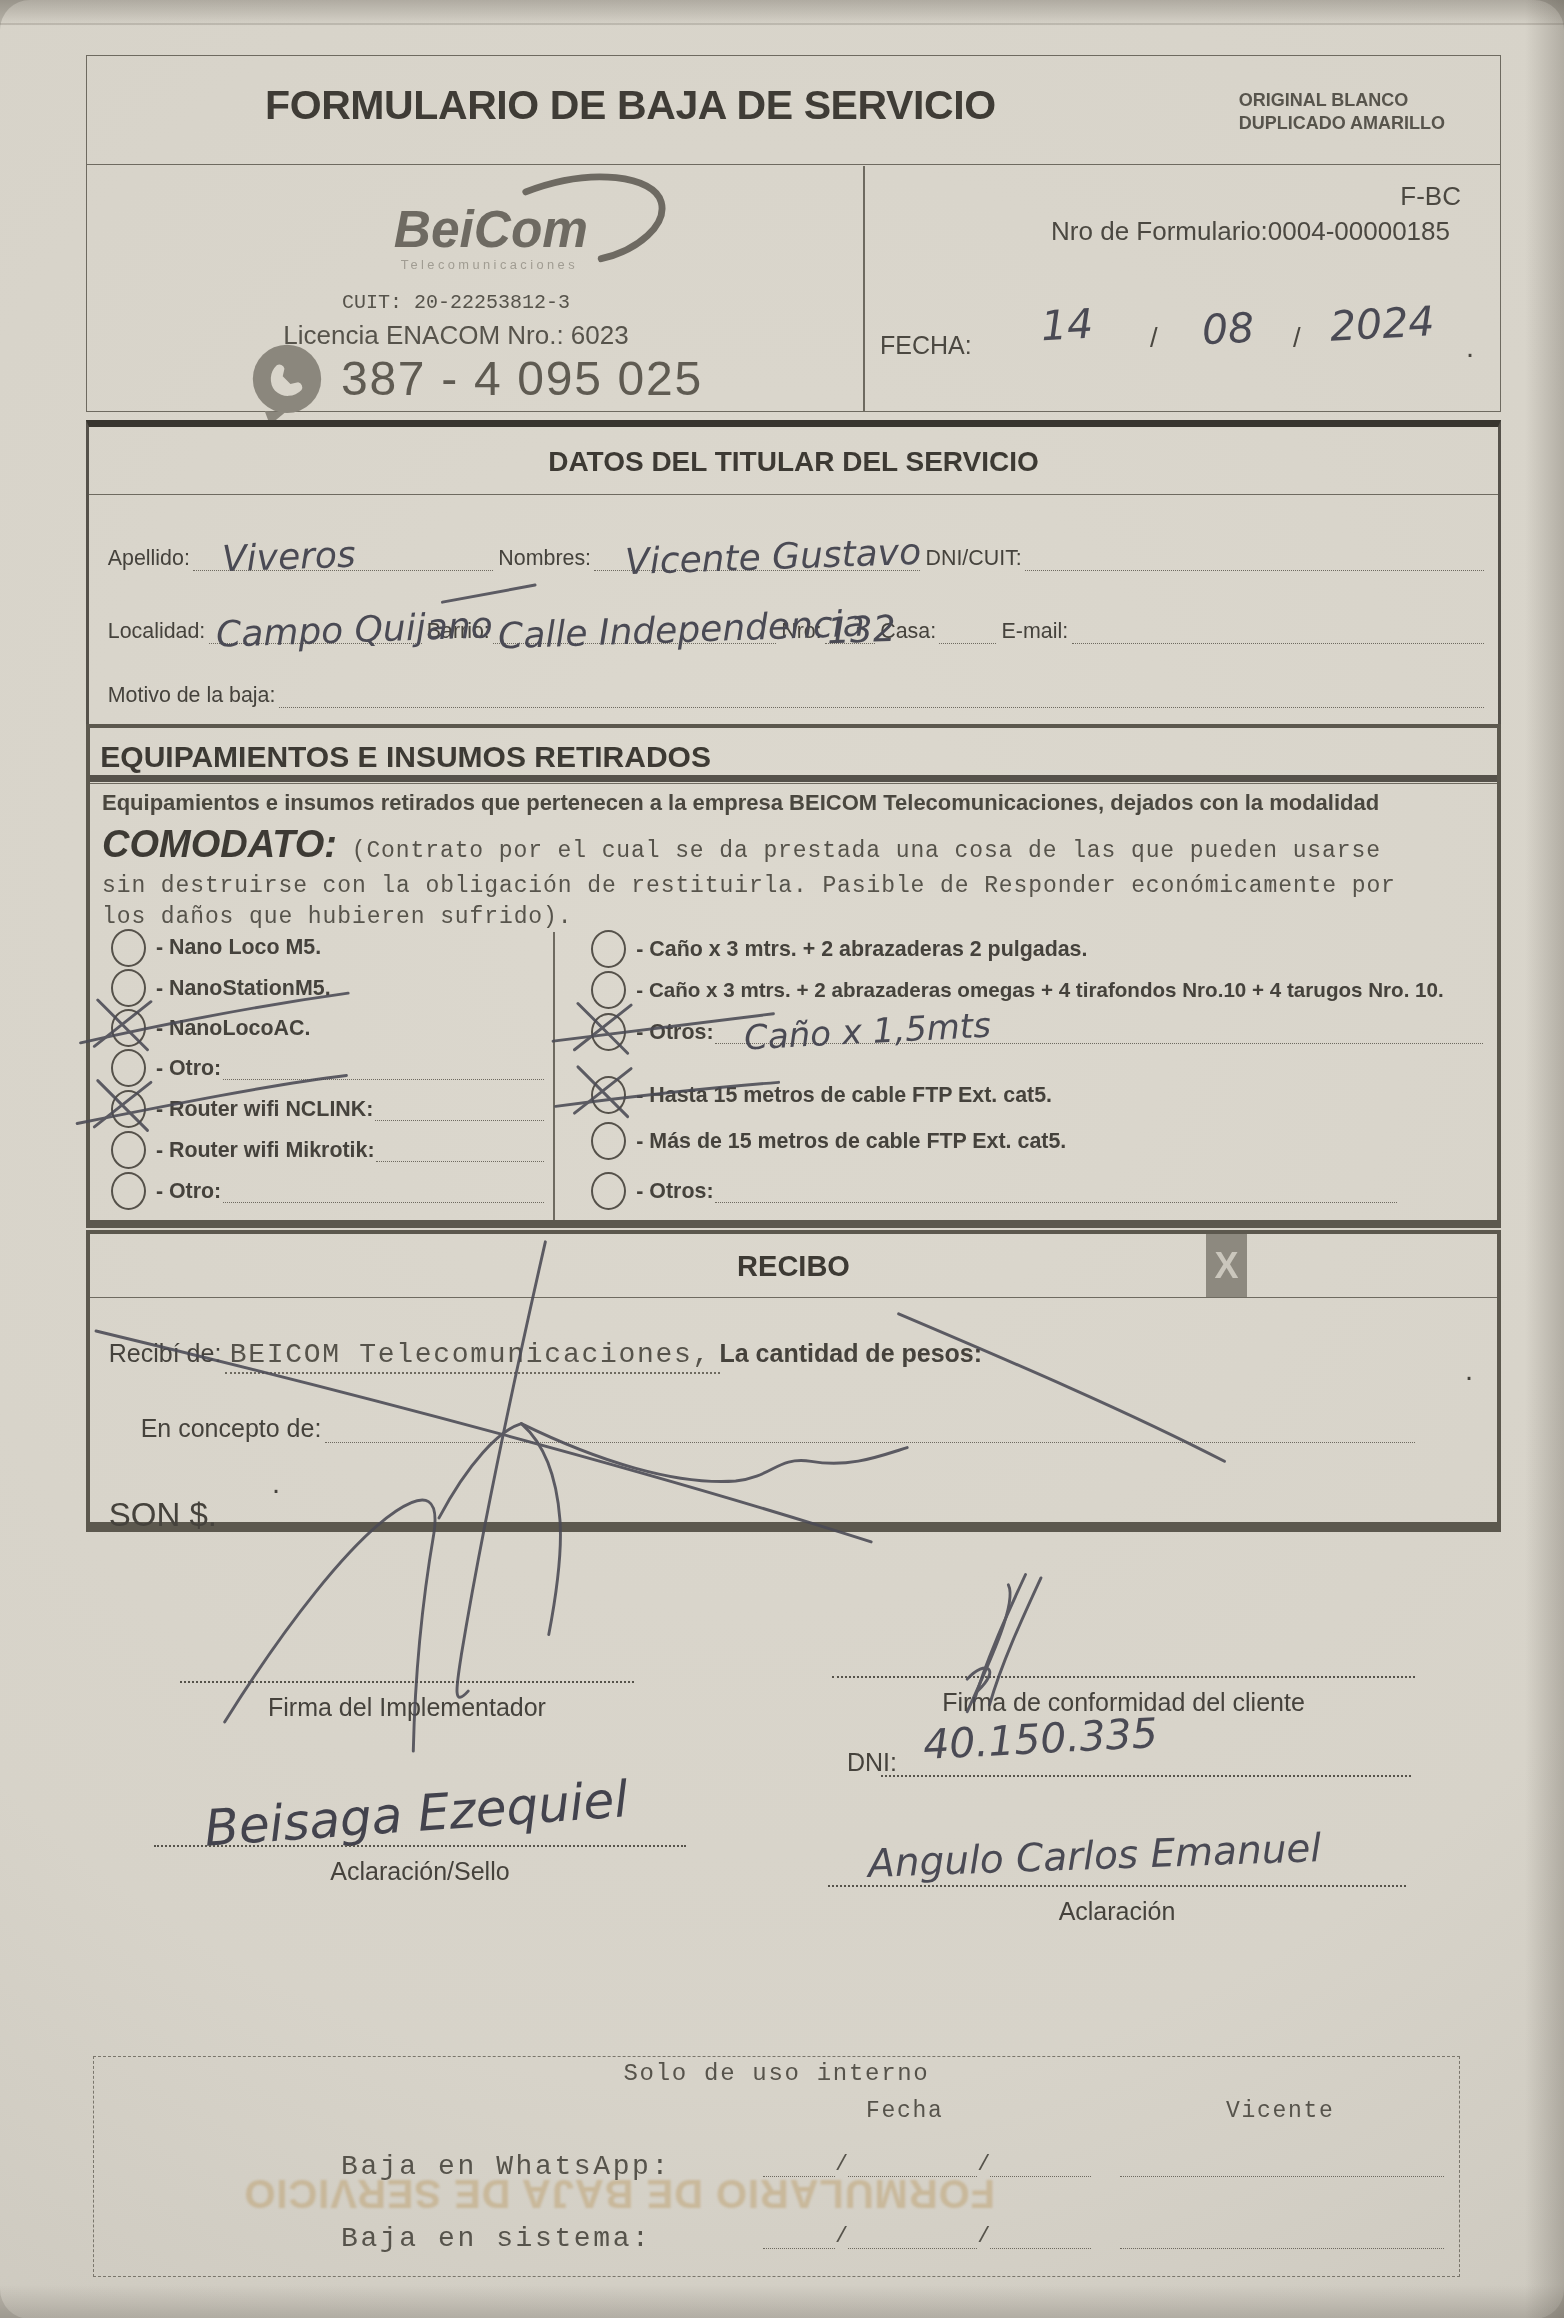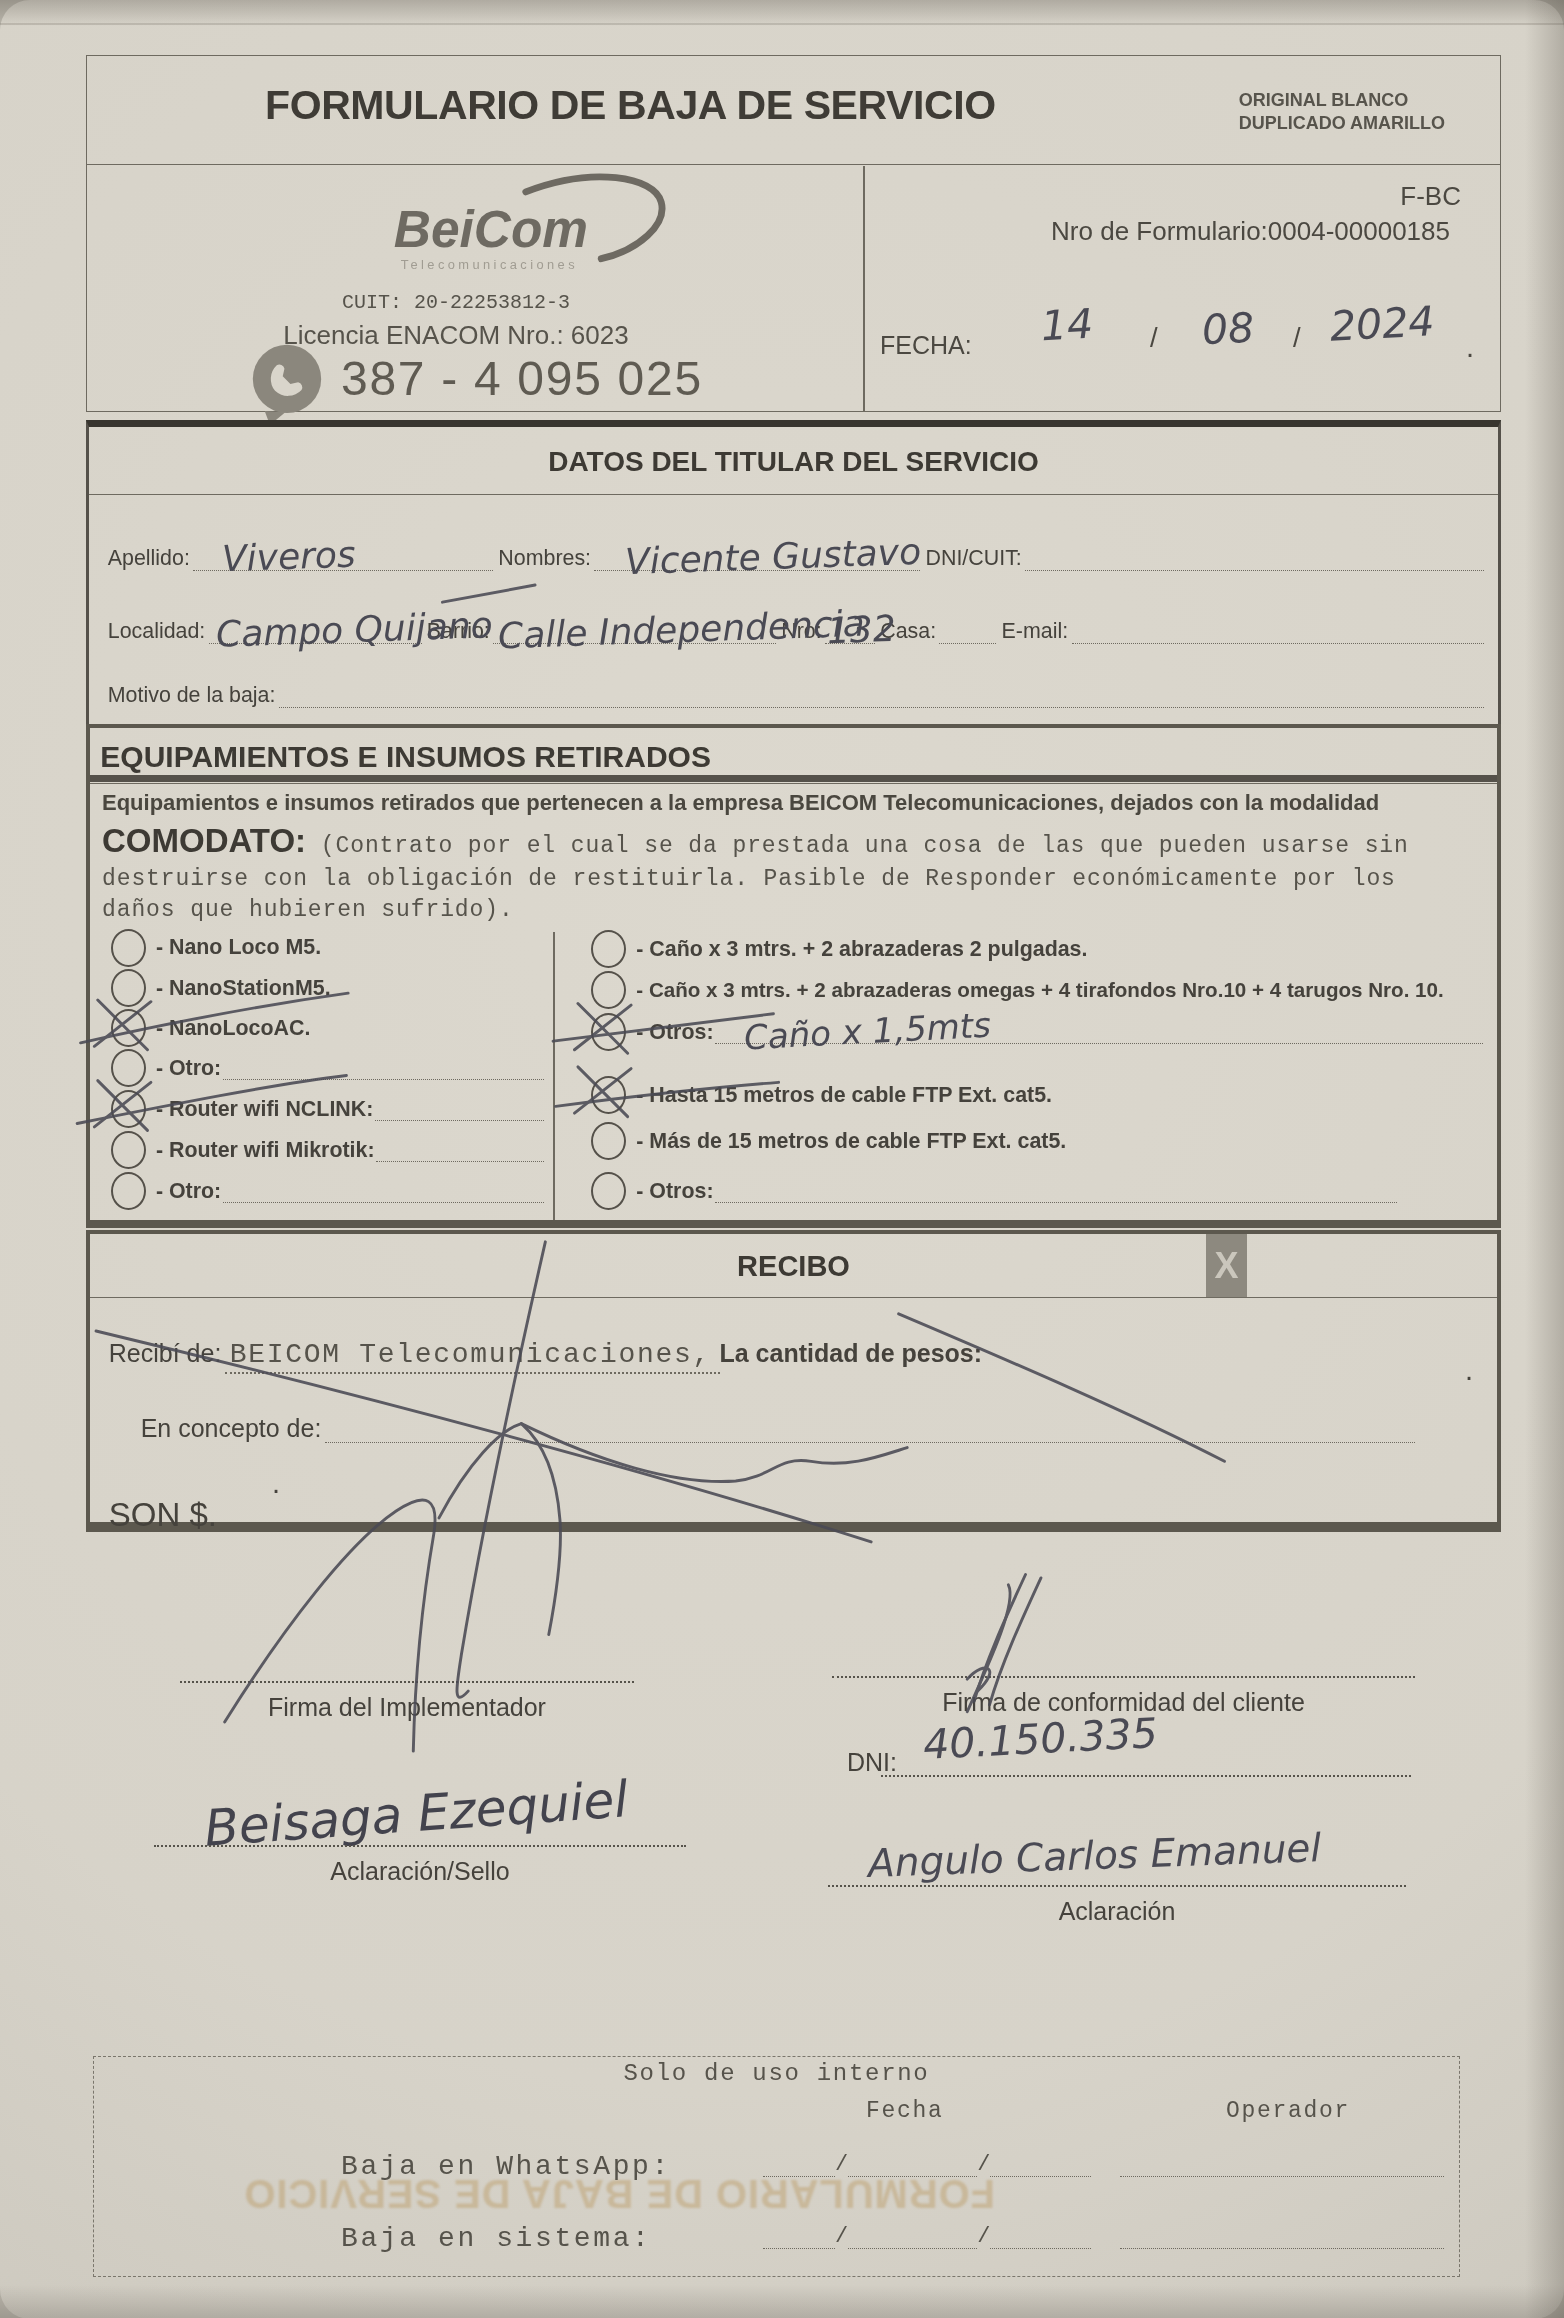--- a/index.html
+++ b/index.html
@@ -44,21 +44,21 @@
   .f-label{font-size:21.4px;color:#45423c;margin:0 3.4px 0 5.1px;}
   .leader{border-bottom:1.7px dotted #6e6a60;height:34px;position:relative;}
   .leader .hand{position:absolute;bottom:-6.9px;font-size:36px;transform:rotate(-2deg);}
   .grow{flex:1;}
 
   
   #equip-box{top:724px;height:504px;}
   .equip-h{font-size:30px;font-weight:bold;color:#3d3a34;padding:12px 10.3px 8.6px;border-bottom:1.7px solid #6e6a60;}
   .equip-intro{padding:6.9px 12px 0;font-size:22px;font-weight:bold;color:#4a473f;}
   .comodato{padding:1.7px 12px 0;font-size:23px;line-height:1.38;width:1338px;box-sizing:border-box;letter-spacing:0.9px;}
-  .comodato b{font-family:"Liberation Sans",sans-serif;font-size:33px;letter-spacing:0;color:#3d3a34;}
+  .comodato b{font-family:"Liberation Sans",sans-serif;font-size:38px;letter-spacing:0;color:#3d3a34;font-style:italic;}
   .check-area{position:absolute;left:0;right:0;top:204px;bottom:0;}
   .check-vdiv{position:absolute;left:463px;top:0;bottom:0;width:1.7px;background:#6e6a60;}
   .chk-row{position:absolute;display:flex;align-items:center;height:38px;}
   .chk-row.colL{left:20.6px;width:433px;}
   .chk-row.colR{left:501px;right:13.7px;}
   .circle{width:31px;height:34px;border:2.6px solid #55514a;border-radius:50%;flex:0 0 auto;margin-right:10.3px;}
   .chk-label{font-size:21.4px;font-weight:bold;color:#45423c;white-space:nowrap;}
   .chk-leader{flex:1;border-bottom:1.7px dotted #6e6a60;height:22px;position:relative;margin-left:1.7px;}
   .chk-leader .hand{position:absolute;left:29px;bottom:-8.6px;font-size:34px;transform:rotate(-3deg);}
   .mr100{margin-right:86px;}
@@ -289,21 +289,21 @@
 
   <div class="sig-hand hand" style="left:868px;top:1833px;font-size:39px;transform:rotate(-2deg);">Angulo Carlos Emanuel</div>
   <div class="dline" style="left:828px;top:1885px;width:578px;"></div>
   <div class="sig-label" style="left:828px;top:1897px;width:578px;">Aclaración</div>
 
   <div class="ghost">FORMULARIO DE BAJA DE SERVICIO</div>
 
   <div id="interno-box" class="box mono">
     <div class="int-h">Solo de uso interno</div>
     <div class="int-col" style="left:772px;">Fecha</div>
-    <div class="int-col" style="left:1132px;">Operador</div>
+    <div class="int-col" style="left:1132px;">Vicente</div>
 
     <div class="int-row" style="left:0;right:0;top:89px;">
       <span class="int-label" style="position:absolute;left:247px;bottom:1.7px;">Baja en WhatsApp:</span>
       <span class="date-dots"><span class="ddot" style="width:72px;"></span>/<span class="ddot" style="width:129px;"></span>/<span class="ddot" style="width:101px;"></span></span>
       <span class="ddot op-dots"></span>
     </div>
     <div class="int-row" style="left:0;right:0;top:161px;">
       <span class="int-label" style="position:absolute;left:247px;bottom:1.7px;">Baja en sistema:</span>
       <span class="date-dots"><span class="ddot" style="width:72px;"></span>/<span class="ddot" style="width:129px;"></span>/<span class="ddot" style="width:101px;"></span></span>
       <span class="ddot op-dots"></span>

